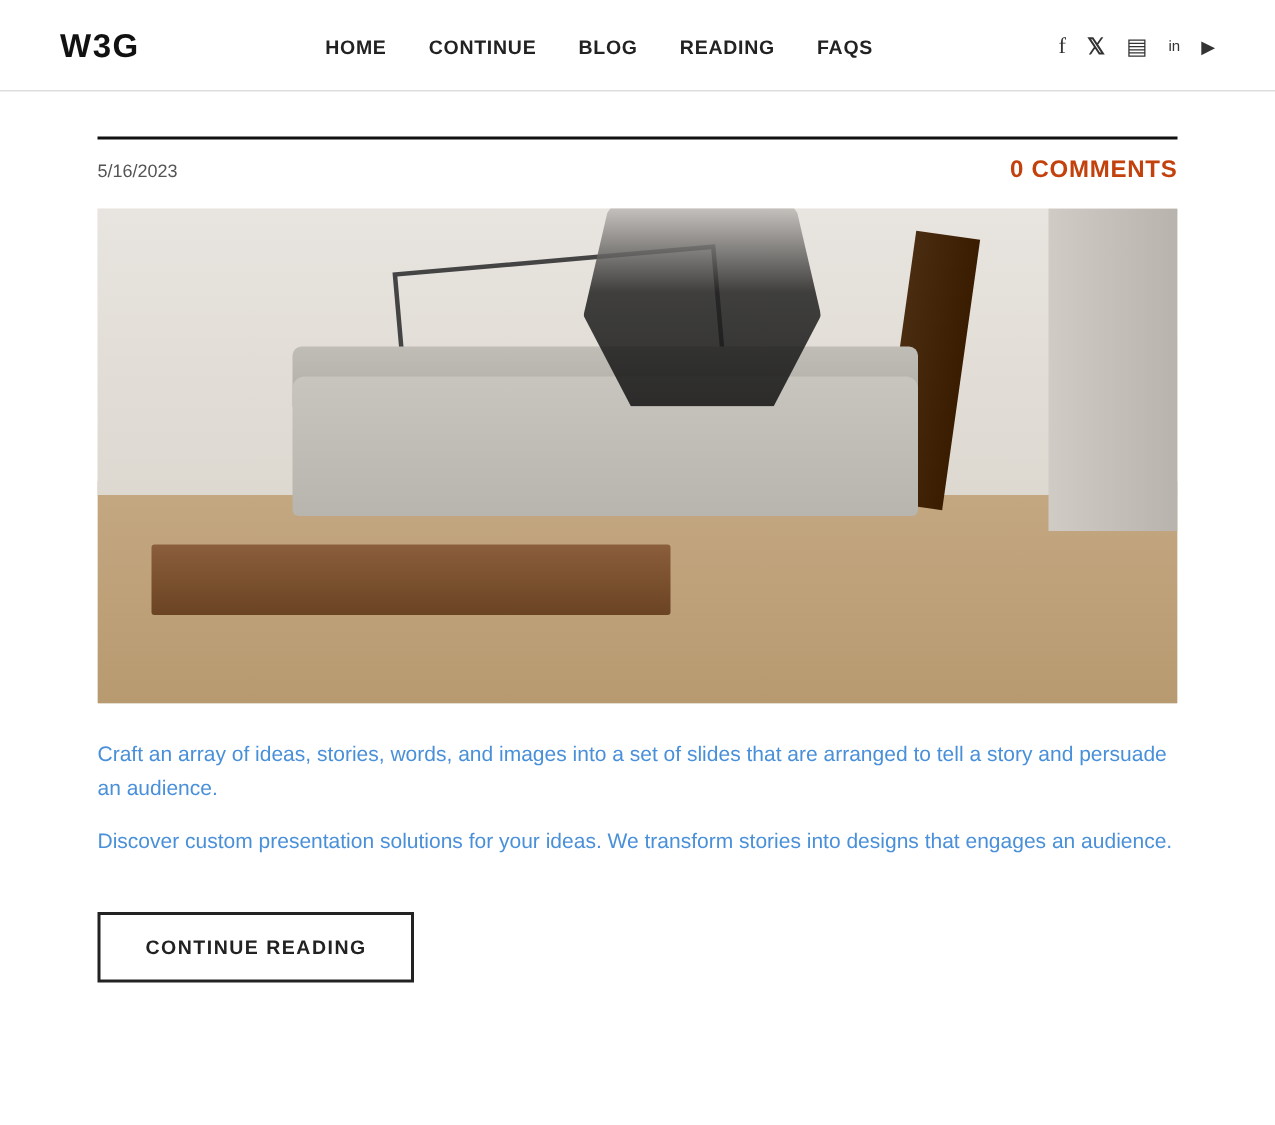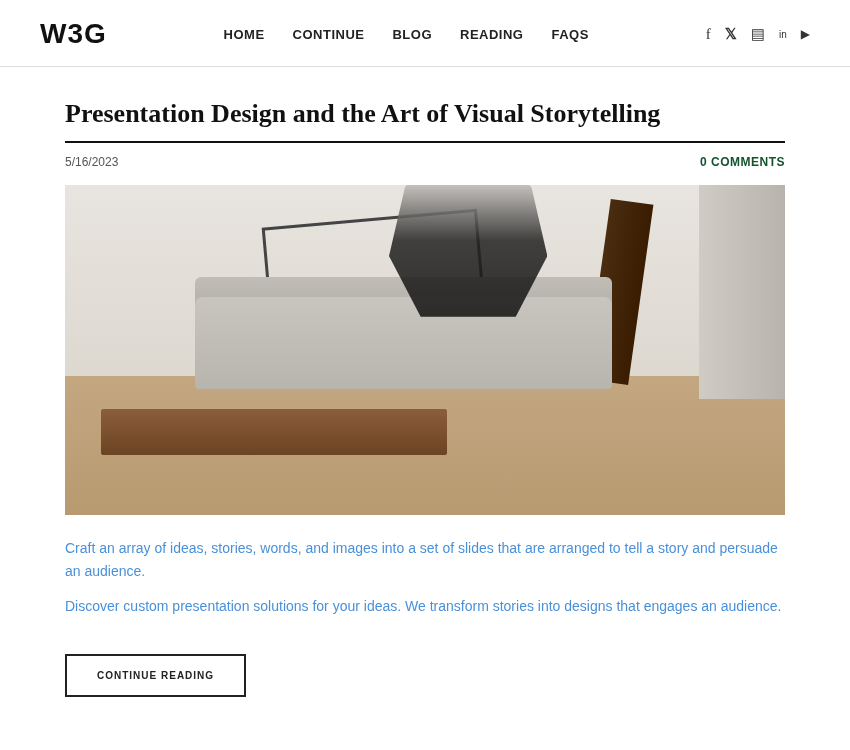--- a/index.html
+++ b/index.html
@@ -22,21 +22,21 @@
       display: flex;
       align-items: center;
       justify-content: space-between;
       padding: 18px 40px 16px 40px;
       border-bottom: 1px solid #dddddd;
     }
 
     .logo {
       font-family: Arial, sans-serif;
       font-weight: 900;
-      font-size: 28px;
+      font-size: 22px;
       letter-spacing: 1px;
       color: #111111;
     }
 
     nav {
       display: flex;
       gap: 28px;
       align-items: flex-end;
     }
 
@@ -93,23 +93,23 @@
     }
 
     .article-date {
       font-family: Arial, sans-serif;
       font-size: 12px;
       color: #555555;
     }
 
     .article-comments {
       font-family: Arial, sans-serif;
-      font-size: 12px;
+      font-size: 16px;
       font-weight: 700;
-      color: #14532d;
+      color: #c2410c;
       letter-spacing: 0.5px;
     }
 
     
     .article-image-container {
       width: 100%;
       height: 330px;
       margin-bottom: 22px;
       overflow: hidden;
       position: relative;
@@ -246,21 +246,21 @@
       color: #4a90d9;
     }
 
     
     .continue-btn {
       display: inline-block;
       padding: 14px 30px;
       border: 2px solid #222222;
       background: transparent;
       font-family: Arial, sans-serif;
-      font-size: 10px;
+      font-size: 13px;
       font-weight: 700;
       letter-spacing: 1px;
       color: #222222;
       cursor: pointer;
       text-transform: uppercase;
       margin-top: 16px;
     }
   </style>
 </head>
 <body>
@@ -280,21 +280,20 @@
     <a class="social-icon">f</a>
     <a class="social-icon" style="font-weight:bold;">𝕏</a>
     <a class="social-icon">▤</a>
     <a class="social-icon" style="font-family:Arial;font-weight:normal;font-size:10px;">in</a>
     <a class="social-icon" style="font-size:12px;">▶</a>
   </div>
 </header>
 
 <main>
 
-  <h1 class="article-title">Presentation Design and the Art of Visual Storytelling</h1>
   <hr class="title-underline">
 
   <div class="article-meta">
     <span class="article-date">5/16/2023</span>
     <span class="article-comments">0 COMMENTS</span>
   </div>
 
   
   <div class="article-image-container">
     <div class="scene">

